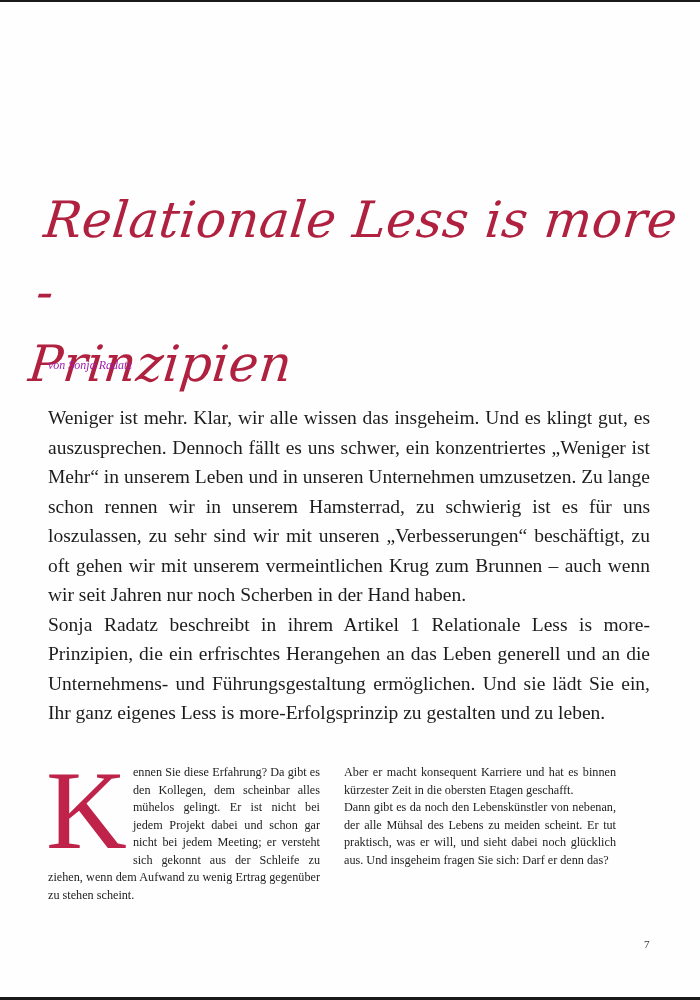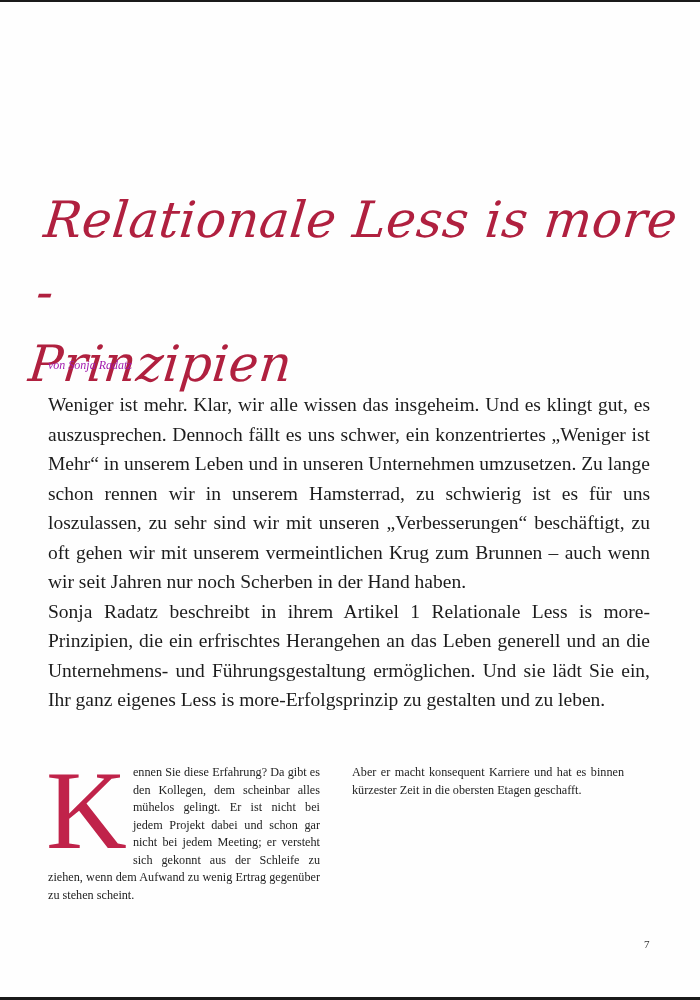--- a/index.html
+++ b/index.html
@@ -14,28 +14,28 @@
       position: absolute; left: 48px; top: 150px; width: 640px;
       font-family: "DejaVu Serif", serif; font-style: italic; font-weight: normal;
       color: #b0203f; font-size: 50px; line-height: 72px; letter-spacing: 0.5px;
       transform: skewX(-6deg); transform-origin: left top;
     }
     .title span { display: block; }
     .byline {
       position: absolute; left: 48px; top: 358px; font-size: 12px; color: #a21caf; font-style: italic;
     }
     .lead {
-      position: absolute; left: 48px; top: 390px; width: 602px;
+      position: absolute; left: 48px; top: 403px; width: 602px;
       font-size: 19.5px; line-height: 29.5px; text-align: justify; color: #1c1c1c;
     }
     .lead p { margin: 0; }
     .cols { position: absolute; left: 48px; top: 764px; width: 572px; height: 130px; }
     .col { position: absolute; top: 0; font-size: 12.2px; line-height: 17.5px; text-align: justify; color: #222; }
     .col-left { left: 0; width: 272px; }
-    .col-right { left: 304px; width: 272px; }
+    .col-right { left: 296px; width: 272px; }
     .col p { margin: 0; }
     .dropcap {
       float: left; font-size: 112px; line-height: 76px; height: 84px; color: #c0234a;
       font-family: "Liberation Serif", serif; margin: 2px 6px -2px -2px; padding-top: 6px;
     }
     .page-number { position: absolute; left: 644px; top: 938px; font-size: 11px; color: #333; }
   </style>
 </head>
 <body>
 
@@ -53,19 +53,20 @@
     <p>Weniger ist mehr. Klar, wir alle wissen das insgeheim. Und es klingt gut, es auszusprechen. Dennoch fällt es uns schwer, ein konzentriertes „Weniger ist Mehr“ in unserem Leben und in unseren Unternehmen umzusetzen. Zu lange schon rennen wir in unserem Hamsterrad, zu schwierig ist es für uns loszulassen, zu sehr sind wir mit unseren „Verbesserungen“ beschäftigt, zu oft gehen wir mit unserem vermeintlichen Krug zum Brunnen – auch wenn wir seit Jahren nur noch Scherben in der Hand haben.</p>
     <p>Sonja Radatz beschreibt in ihrem Artikel 1 Relationale Less is more-Prinzipien, die ein erfrischtes Herangehen an das Leben generell und an die Unternehmens- und Führungsgestaltung ermöglichen.  Und sie lädt Sie ein, Ihr ganz eigenes Less is more-Erfolgsprinzip zu gestalten und zu leben.</p>
   </div>
 
   <div class="cols">
     <div class="col col-left">
       <p><span class="dropcap">K</span><span>ennen Sie diese Erfahrung? Da gibt es den Kollegen, dem scheinbar alles mühelos gelingt. Er ist nicht bei jedem Projekt dabei und schon gar nicht bei jedem Meeting; er versteht sich gekonnt aus der Schleife zu ziehen, wenn dem Aufwand zu wenig Ertrag gegenüber zu stehen scheint.</span></p>
     </div>
     <div class="col col-right">
       <p>Aber er macht konsequent Karriere und hat es binnen kürzester Zeit in die obersten Etagen geschafft.</p>
+      <p>Dann gibt es da noch den Lebenskünstler von nebenan, der alle Mühsal des Lebens zu meiden scheint. Er tut praktisch, was er will, und sieht dabei noch glücklich aus. Und insgeheim fragen Sie sich: Darf er denn das?</p>
     </div>
   </div>
 
   <div class="page-number">7</div>
 
   <div class="edge-bottom"></div>
 </div>
 
 </body></html>

